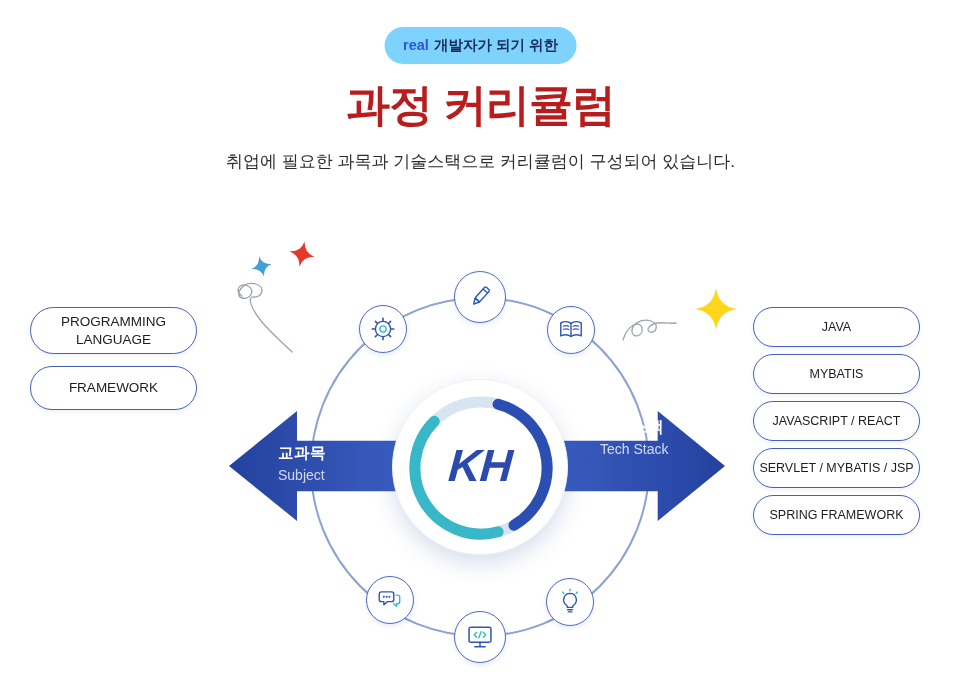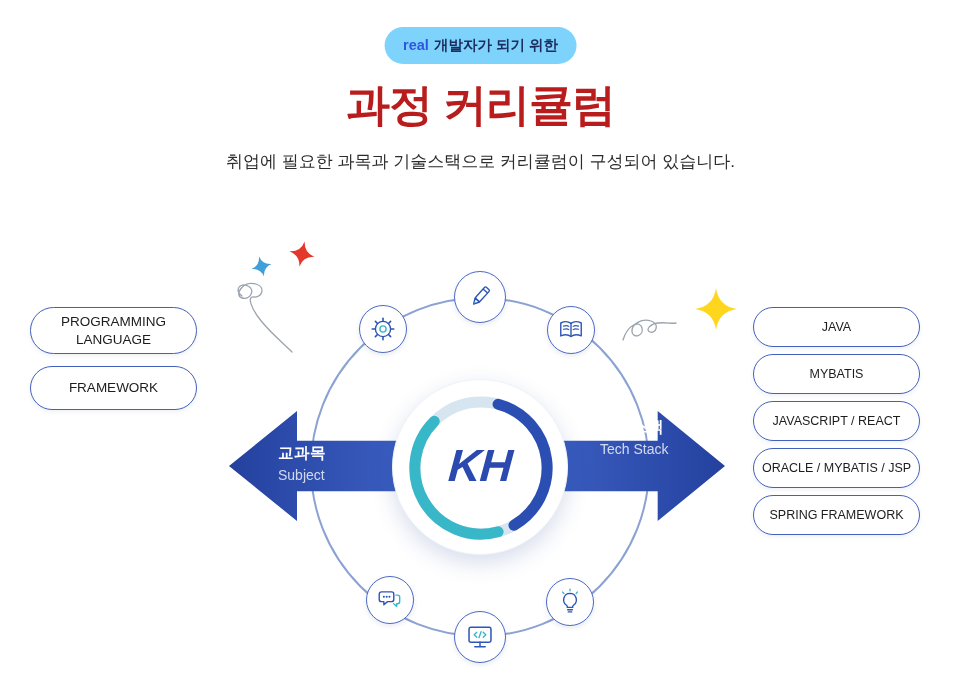--- a/index.html
+++ b/index.html
@@ -105,21 +105,21 @@
     <div class="pill">
         <span>JAVA</span>
       </div>
     <div class="pill">
         <span>MYBATIS</span>
       </div>
     <div class="pill">
         <span>JAVASCRIPT / REACT</span>
       </div>
     <div class="pill">
-        <span>ORACLE / MYBATIS / JSP</span>
+        <span>SERVLET / MYBATIS / JSP</span>
       </div>
     <div class="pill">
         <span>SPRING FRAMEWORK</span>
       </div>
   </div>
 
   <div class="diagram-circle"></div>
 
   <div class="arrow arrow-left"></div>
   <div class="arrow arrow-right"></div>

